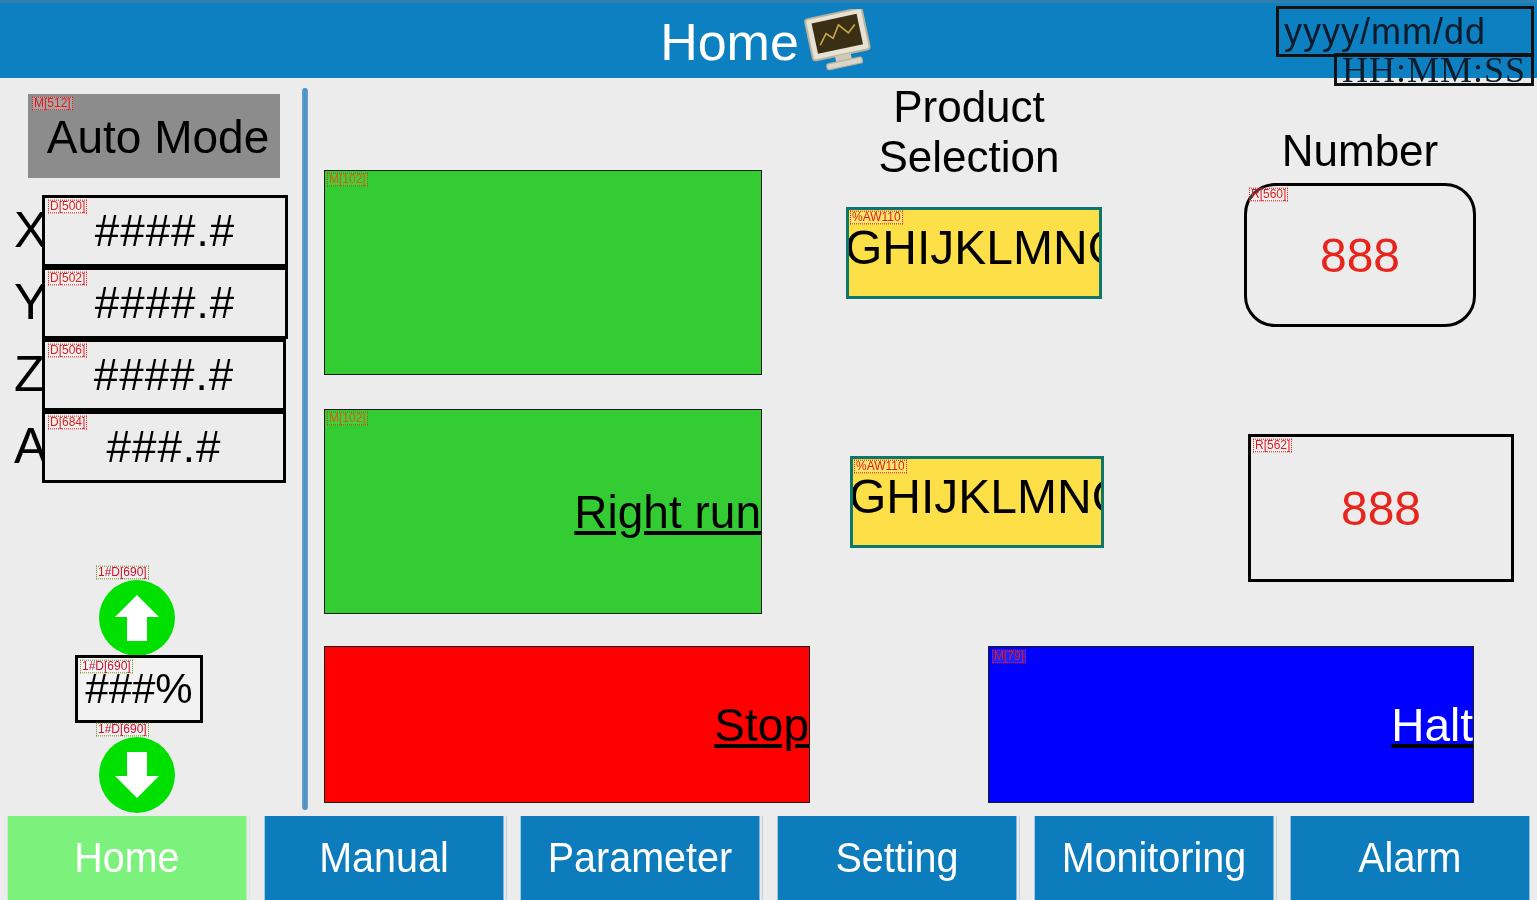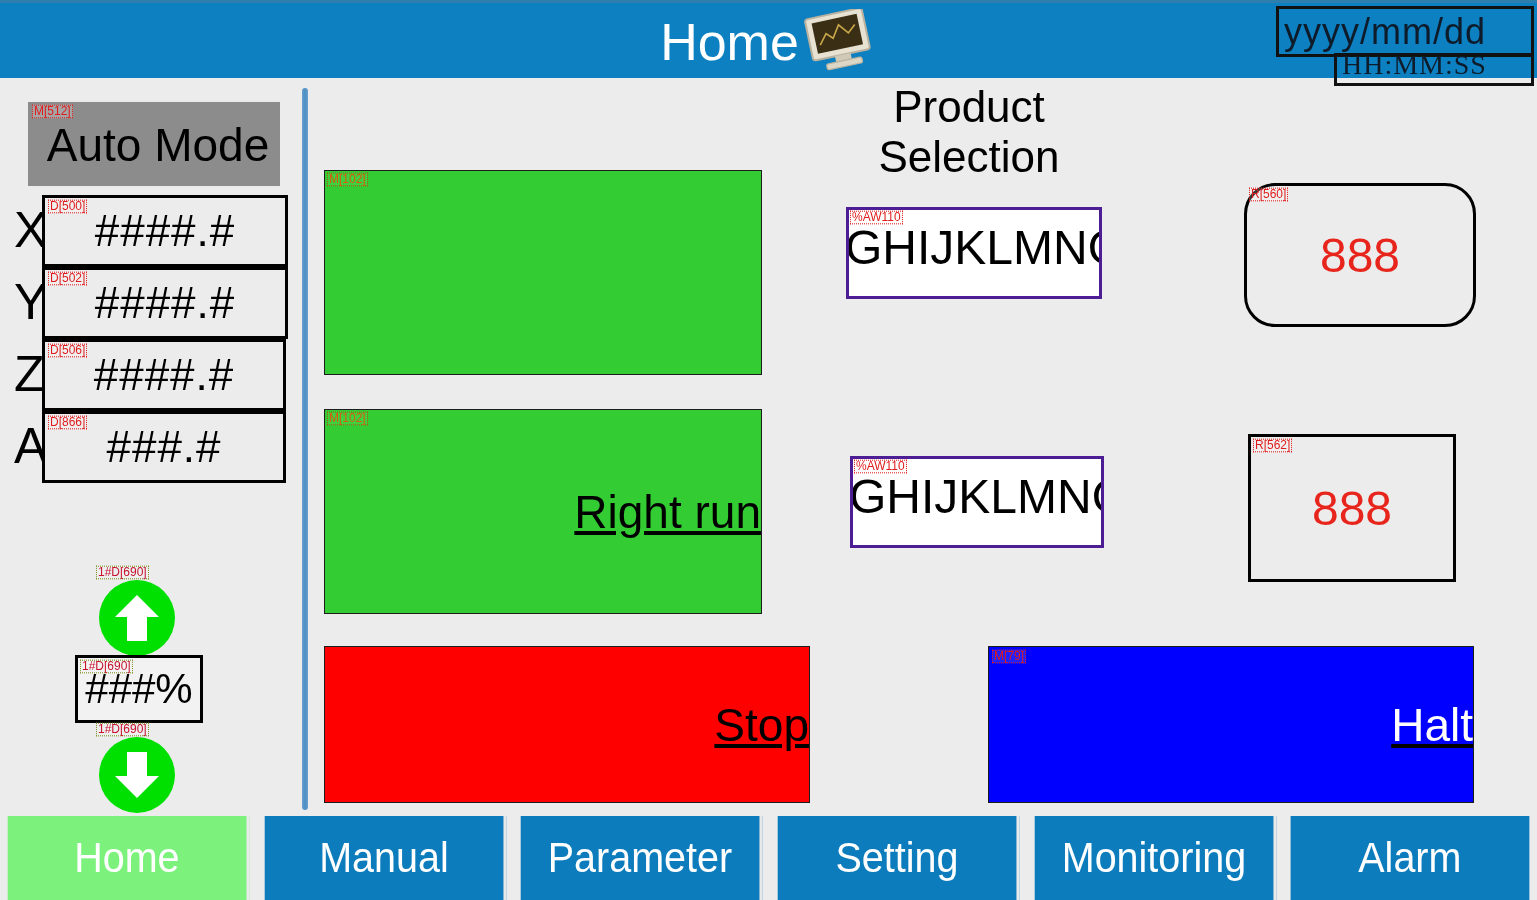--- a/index.html
+++ b/index.html
@@ -35,21 +35,21 @@
     position: absolute; left: 1284px; top: 8px; width: 240px;
     font-family: Liberation Sans, sans-serif; font-size: 36px; color: #0d1b2a;
     letter-spacing: 1px; white-space: nowrap;
   }
   .time-box {
     position: absolute; left: 1334px; top: 50px; width: 200px; height: 33px;
     border: 3px solid #111;
   }
   .time-text {
     position: absolute; left: 1342px; top: 46px;
-    font-family: "Liberation Serif", serif; font-size: 28px; color: #0d1b2a;
+    font-family: "Liberation Serif", serif; font-size: 36px; color: #0d1b2a;
     letter-spacing: 1px; white-space: nowrap;
   }
 
   
   .tag {
     position: absolute;
     font-family: "Liberation Sans", sans-serif;
     font-size: 12px; color: #e01b1b;
     background: rgba(255,255,255,0.22);
     border: 1px dotted #e01b1b;
@@ -57,21 +57,20 @@
     white-space: nowrap;
     transform: scaleY(1.05);
   }
   .tag.green-t { color: #d95b0a; border-color:#b0500a; background: rgba(255,255,255,0.06); }
   .tag.arrow-t { color: #c8102e; border-color: #7a8f20; background: rgba(255,255,255,0.10); }
 
   
   .auto-mode {
     position: absolute; left: 28px; top: 94px; width: 252px; height: 84px;
     background: #8c8c8c;
-    margin-top: 8px;
   }
   .auto-mode .label {
     position: absolute; left: 0; top: 2px; width: 100%;
     text-align: center; font-size: 46px; color: #000; line-height: 82px;
     white-space: nowrap;
     padding-left: 8px;
   }
 
   .axis-group { position: absolute; left: 14px; top: 195px; width: 280px; }
   .axis-row { position: relative; height: 72px; }
@@ -131,40 +130,40 @@
 
   
   .sec-title {
     position: absolute; text-align: center; font-size: 44px; color: #000;
     line-height: 50px; white-space: pre-line;
   }
   .prod-title { left: 838px; top: 82px; width: 262px; }
   .num-title  { left: 1232px; top: 126px; width: 256px; }
 
   .prod-box {
-    position: absolute; border: 3px solid #4c1d95; background: #ffffff; overflow: hidden;
+    position: absolute; border: 3px solid #0f766e; background: #fde047; overflow: hidden;
   }
   .prod-box .pv {
     position: absolute; left: -4px; top: 10px; width: 300px;
     font-size: 48px; color: #000; white-space: nowrap;
   }
   .prod1 { left: 846px; top: 207px; width: 256px; height: 92px; }
   .prod2 { left: 850px; top: 456px; width: 254px; height: 92px; }
 
   
   .num-box {
     position: absolute; border: 3px solid #000; background: #ececec;
   }
   .num-box .nv {
     position: absolute; left: 0; top: 0; width: 100%; height: 100%;
     display: flex; align-items: center; justify-content: center;
     font-size: 48px; color: #e8251c; font-weight: 400;
   }
   .num1 { left: 1244px; top: 183px; width: 232px; height: 144px; border-radius: 31px; }
-  .num2 { left: 1248px; top: 434px; width: 208px; height: 148px; }
+  .num2 { left: 1248px; top: 434px; width: 266px; height: 148px; }
 
   
   .navbar {
     position: absolute; left: 0; top: 816px; width: 1537px; height: 84px;
     display: flex; background: #ececec;
   }
   .nav-item {
     flex: 1 1 0; height: 84px; display: flex; align-items: center; justify-content: center;
     background: #0d7cbd; color: #ffffff;
     font-size: 42px; letter-spacing: 0px;
@@ -227,21 +226,21 @@
       <span class="axis-letter">Z</span>
       <div class="axis-box">
         <span class="tag" style="left:3px; top:2px;">D[506]</span>
         <span class="axis-val">####.#</span>
       </div>
     </div>
 
     <div class="axis-row r4">
       <span class="axis-letter">A</span>
       <div class="axis-box">
-        <span class="tag" style="left:3px; top:2px;">D[866]</span>
+        <span class="tag" style="left:3px; top:2px;">D[684]</span>
         <span class="axis-val">###.#</span>
       </div>
     </div>
 
   </div>
 
   <div class="arrow-btn" style="left:99px; top:580px;">
     <span class="tag arrow-t" style="left:-3px; top:-14px;">1#D[690]</span>
     <svg width="48" height="50" viewBox="0 0 48 50">
       <path d="M24 2 L46 24 L34 24 L34 48 L14 48 L14 24 L2 24 Z" fill="#ffffff"></path>
@@ -286,20 +285,21 @@
   <div class="prod-box prod1">
     <span class="tag" style="left:1px; top:1px;">%AW110</span>
     <span class="pv">GHIJKLMNO</span>
   </div>
 
   <div class="prod-box prod2">
     <span class="tag" style="left:1px; top:1px;">%AW110</span>
     <span class="pv">GHIJKLMNO</span>
   </div>
 
+  <div class="sec-title num-title">Number</div>
 
   <div class="num-box num1">
     <span class="tag" style="left:2px; top:2px;">R[560]</span>
     <span class="nv">888</span>
   </div>
 
   <div class="num-box num2">
     <span class="tag" style="left:2px; top:2px;">R[562]</span>
     <span class="nv">888</span>
   </div>

